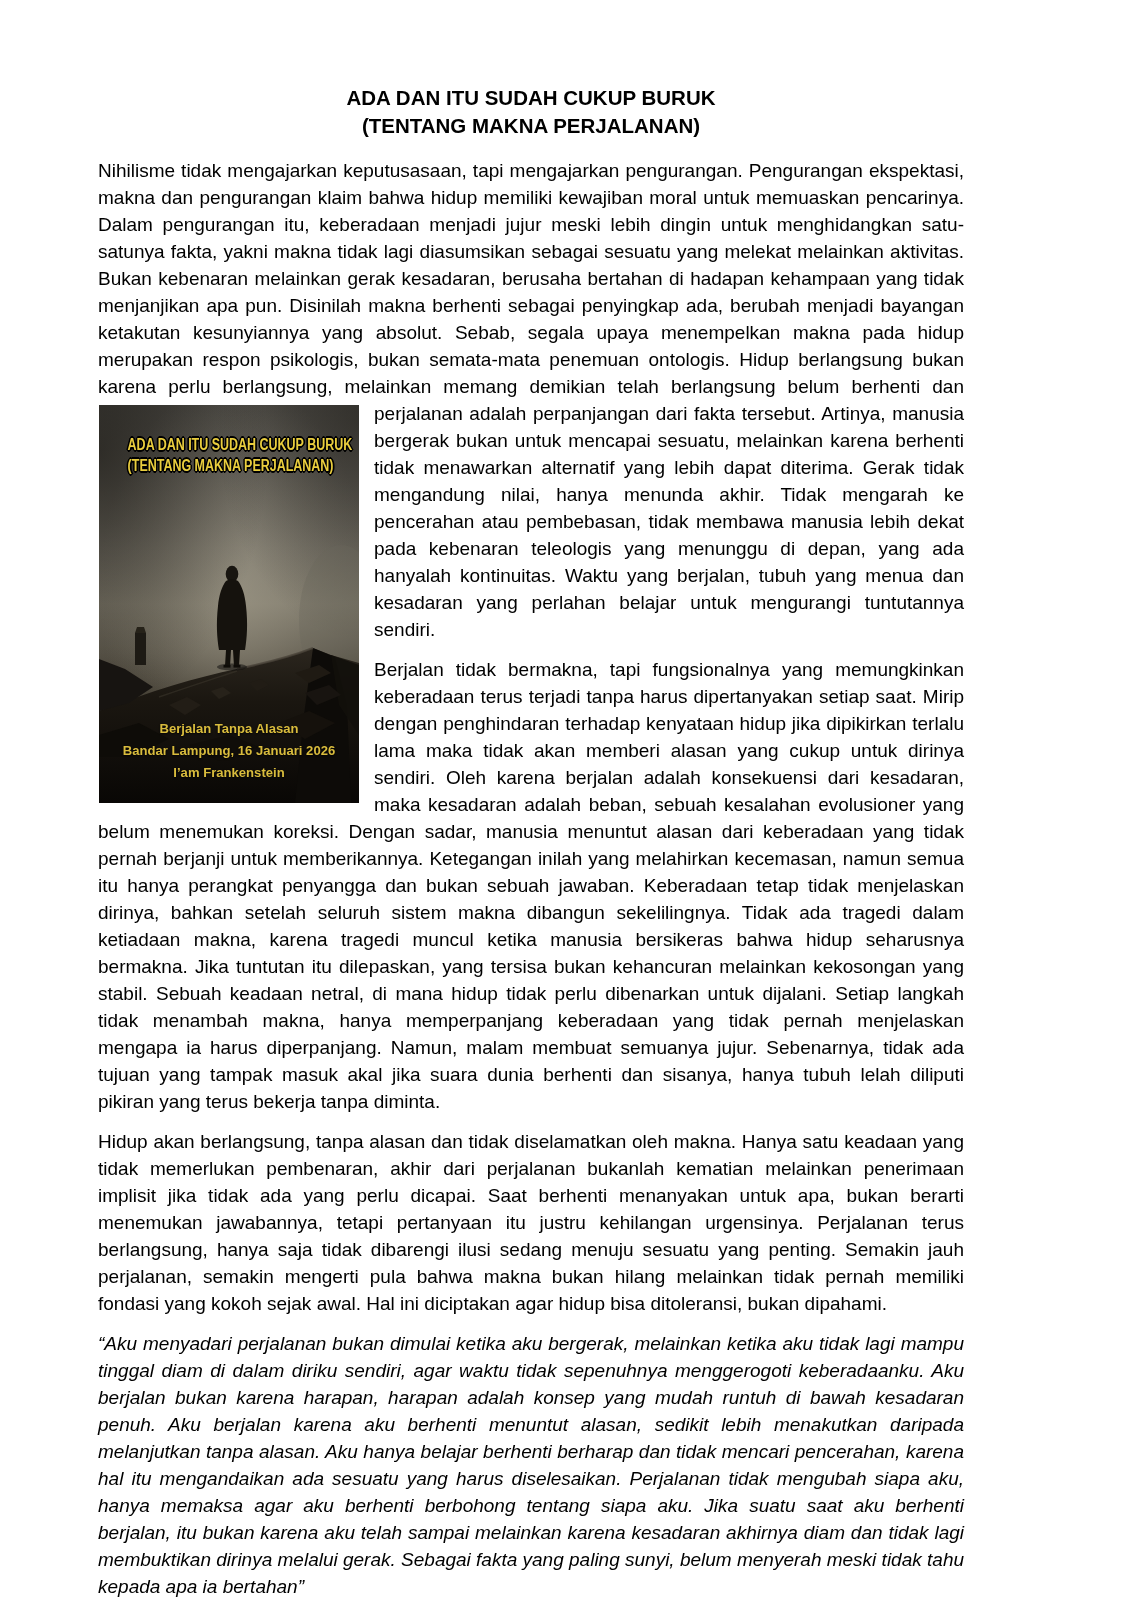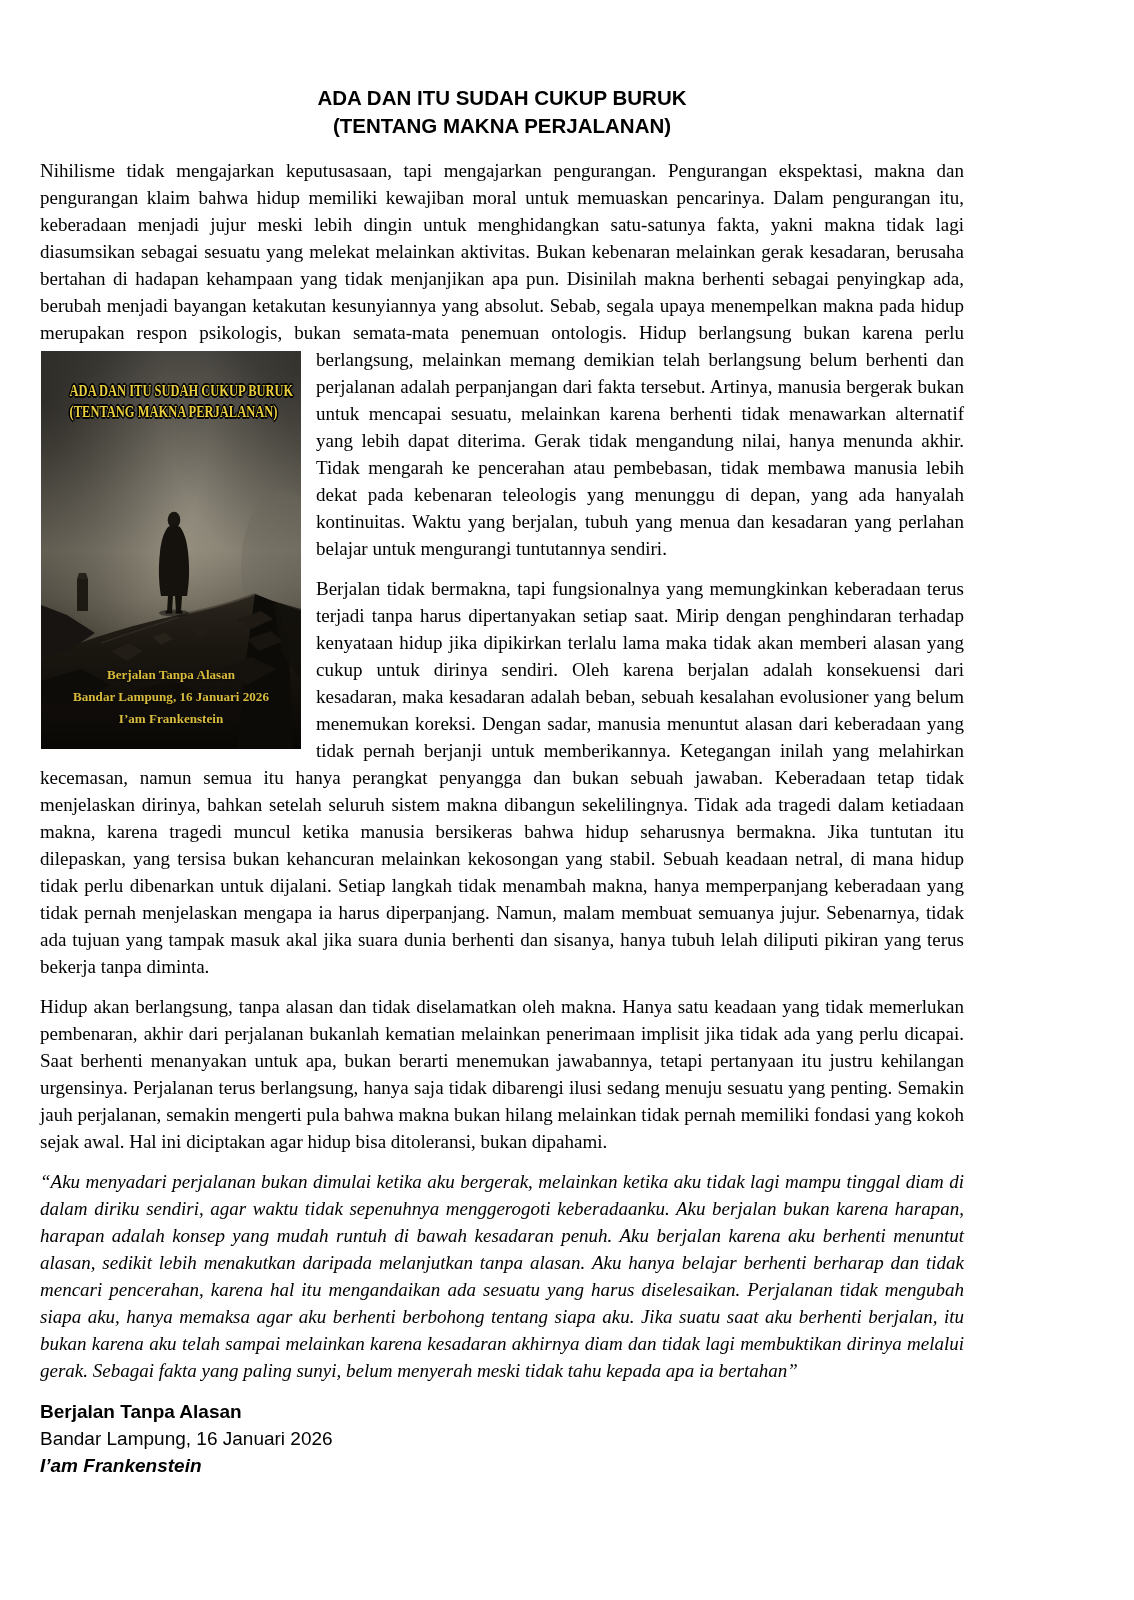--- a/index.html
+++ b/index.html
@@ -1,40 +1,39 @@
 <!DOCTYPE html>
 <html><head>
 <meta charset="utf-8">
 <style>
   * { margin: 0; padding: 0; box-sizing: border-box; }
   html, body { background: #ffffff; }
   .page {
     width: 1034px;
     height: 1600px;
     background: #ffffff;
-    padding: 84px 70px 0 40px;
+    padding: 84px 70px 0 98px;
     font-family: "Liberation Sans", "DejaVu Sans", sans-serif;
     color: #000;
     position: relative;
     overflow: hidden;
   }
   .doc-title {
     text-align: center;
     font-size: 20.5px;
     line-height: 28px;
     font-weight: bold;
     margin-bottom: 17px;
   }
   .doc-title .tl { display: block; }
   .para {
     font-size: 19px;
     line-height: 27px;
     text-align: justify;
     margin-bottom: 13px;
-    font-family: Liberation Serif, serif;
   }
   .para.quote { font-style: italic; }
   
   .poster {
     float: left;
     display: block;
     width: 260px;
     height: 398px;
     margin: 5px 15px 5px 1px;
     position: relative;

